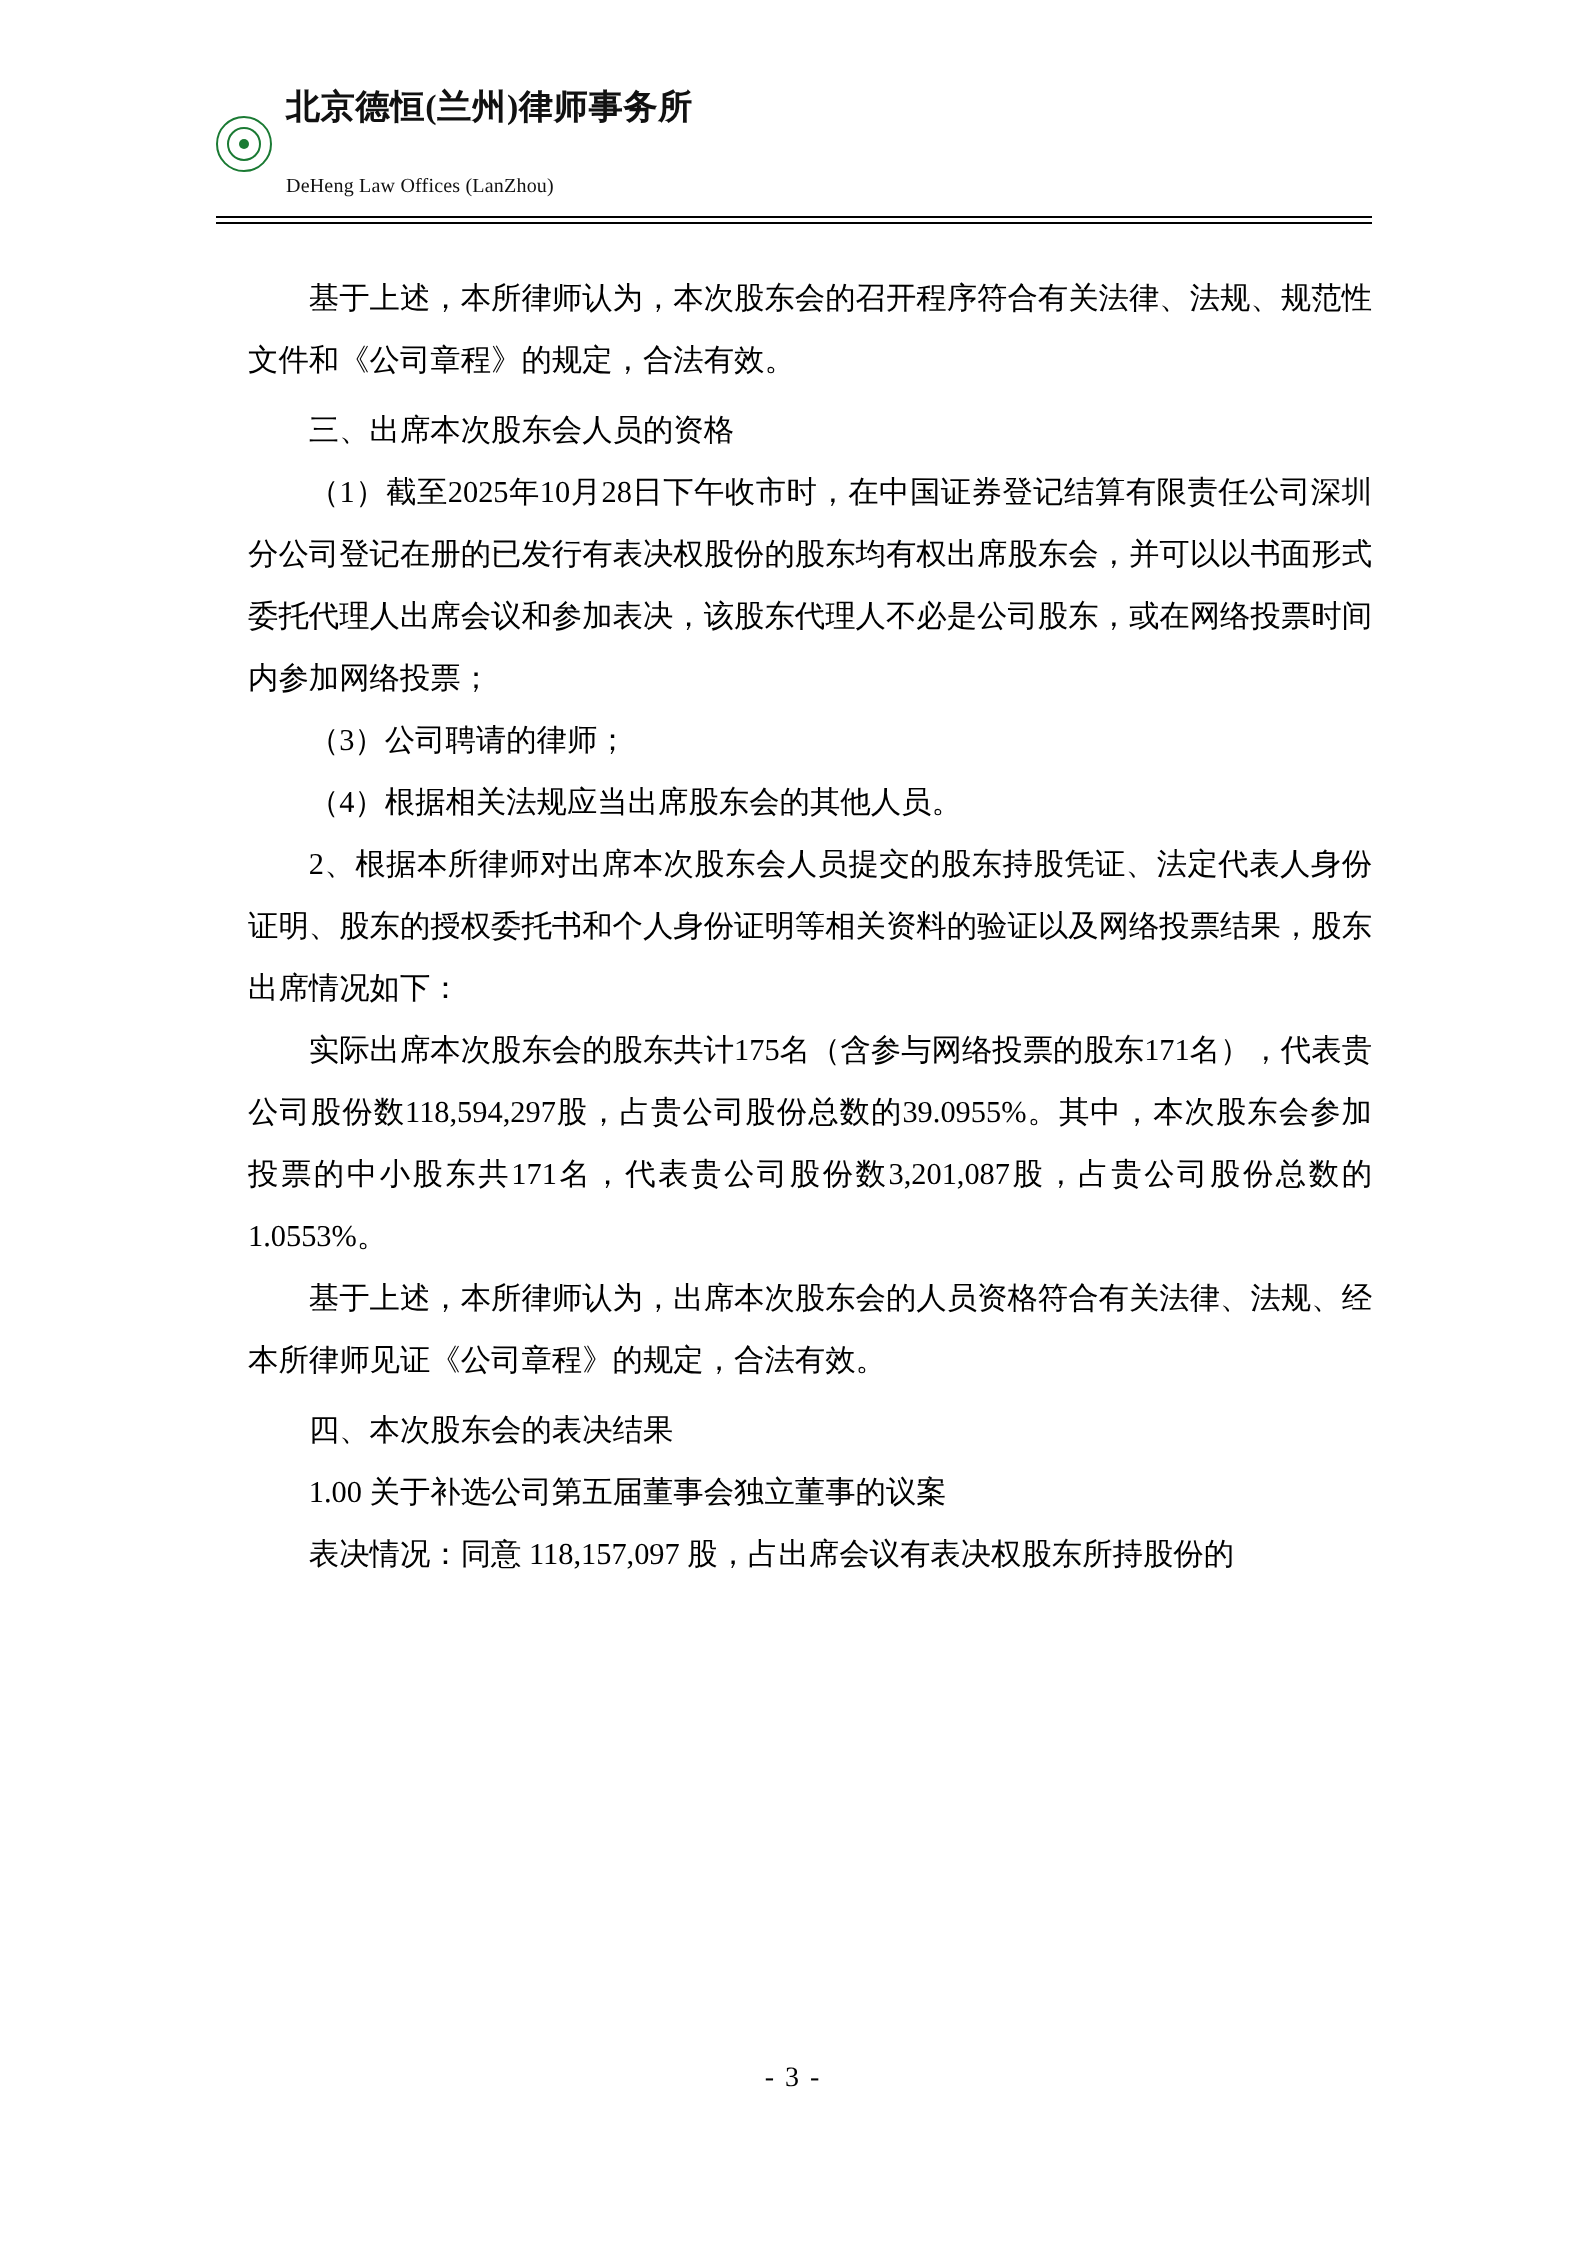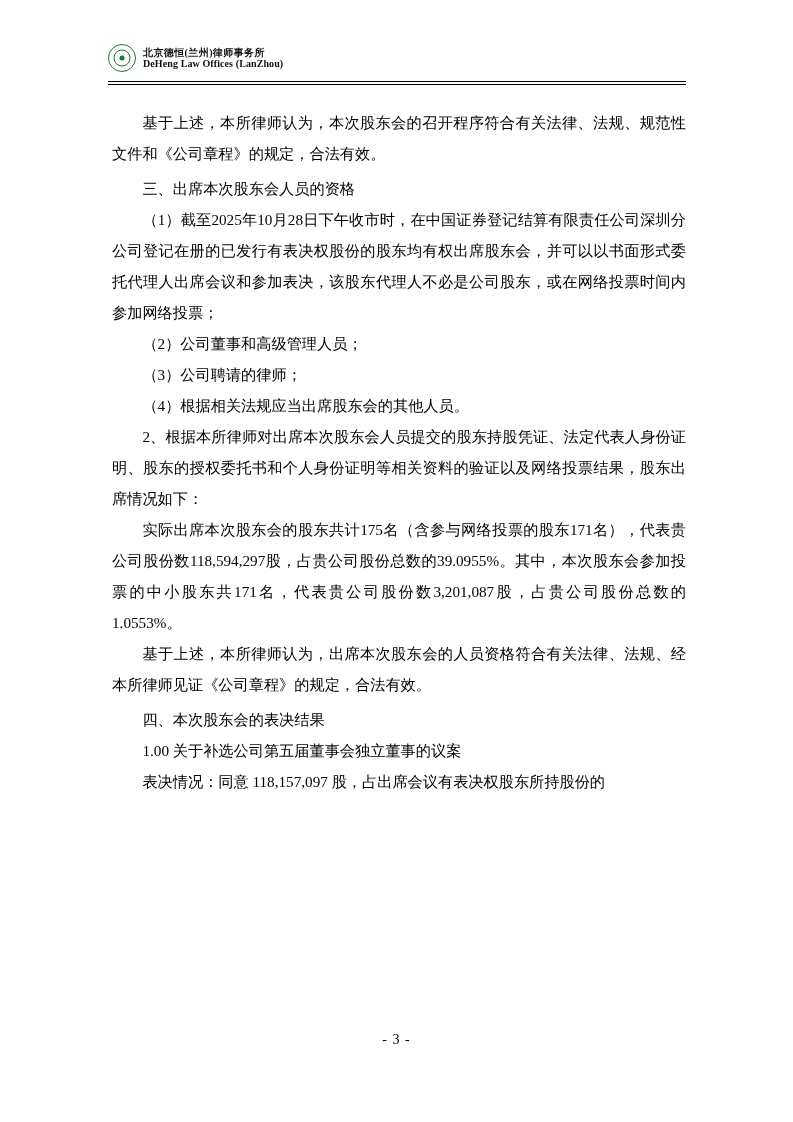--- a/index.html
+++ b/index.html
@@ -65,31 +65,32 @@
     transform: translate(-50%, -50%);
     background: #1a7a33;
     border-radius: 50%;
   }
   .firm-names {
     display: flex;
     flex-direction: column;
     line-height: 1.15;
   }
   .firm-cn {
-    font-size: 10px;
+    font-size: 17px;
     font-weight: bold;
     letter-spacing: 0.4px;
     color: #111;
   }
   .firm-en {
     font-size: 10px;
-    font-weight: bold;
+    font-weight: normal;
     color: #111;
     letter-spacing: 0.1px;
     font-family: "Liberation Serif", serif;
+    margin-top: 24px;
   }
   .header-right {
     text-align: right;
     font-size: 12.5px;
     line-height: 1.55;
     color: #000;
     padding-top: 1px;
   }
   .header-rule {
     border: 0;
@@ -103,21 +104,21 @@
   }
   
   .body-text {
     margin-top: 22px;
     font-size: 15.2px;
     line-height: 2.04;
     text-align: justify;
     text-justify: inter-ideograph;
   }
   .body-text p {
-    margin: 0 0 0 4px;
+    margin: 0 0 0 16px;
     text-indent: 2em;
   }
   .body-text p.heading {
     font-weight: normal;
     text-indent: 2em;
     margin-top: 4px;
   }
   .body-text p.noindent {
     text-indent: 2em;
   }
@@ -148,21 +149,20 @@
         </div>
       </div>
     </div>
     <hr class="header-rule">
     <hr class="header-rule2">
 
     <div class="body-text">
       <p class="noindent">基于上述，本所律师认为，本次股东会的召开程序符合有关法律、法规、规范性文件和《公司章程》的规定，合法有效。</p>
       <p class="heading">三、出席本次股东会人员的资格</p>
       <p class="noindent">（1）截至2025年10月28日下午收市时，在中国证券登记结算有限责任公司深圳分公司登记在册的已发行有表决权股份的股东均有权出席股东会，并可以以书面形式委托代理人出席会议和参加表决，该股东代理人不必是公司股东，或在网络投票时间内参加网络投票；</p>
-      <p class="noindent">（2）公司董事和高级管理人员；</p>
       <p class="noindent">（3）公司聘请的律师；</p>
       <p class="noindent">（4）根据相关法规应当出席股东会的其他人员。</p>
       <p class="noindent">2、根据本所律师对出席本次股东会人员提交的股东持股凭证、法定代表人身份证明、股东的授权委托书和个人身份证明等相关资料的验证以及网络投票结果，股东出席情况如下：</p>
       <p class="noindent">实际出席本次股东会的股东共计175名（含参与网络投票的股东171名），代表贵公司股份数118,594,297股，占贵公司股份总数的39.0955%。其中，本次股东会参加投票的中小股东共171名，代表贵公司股份数3,201,087股，占贵公司股份总数的1.0553%。</p>
       <p class="noindent">基于上述，本所律师认为，出席本次股东会的人员资格符合有关法律、法规、经本所律师见证《公司章程》的规定，合法有效。</p>
       <p class="heading">四、本次股东会的表决结果</p>
       <p class="noindent">1.00  关于补选公司第五届董事会独立董事的议案</p>
       <p class="noindent">表决情况：同意 118,157,097 股，占出席会议有表决权股东所持股份的</p>
     </div>
 

